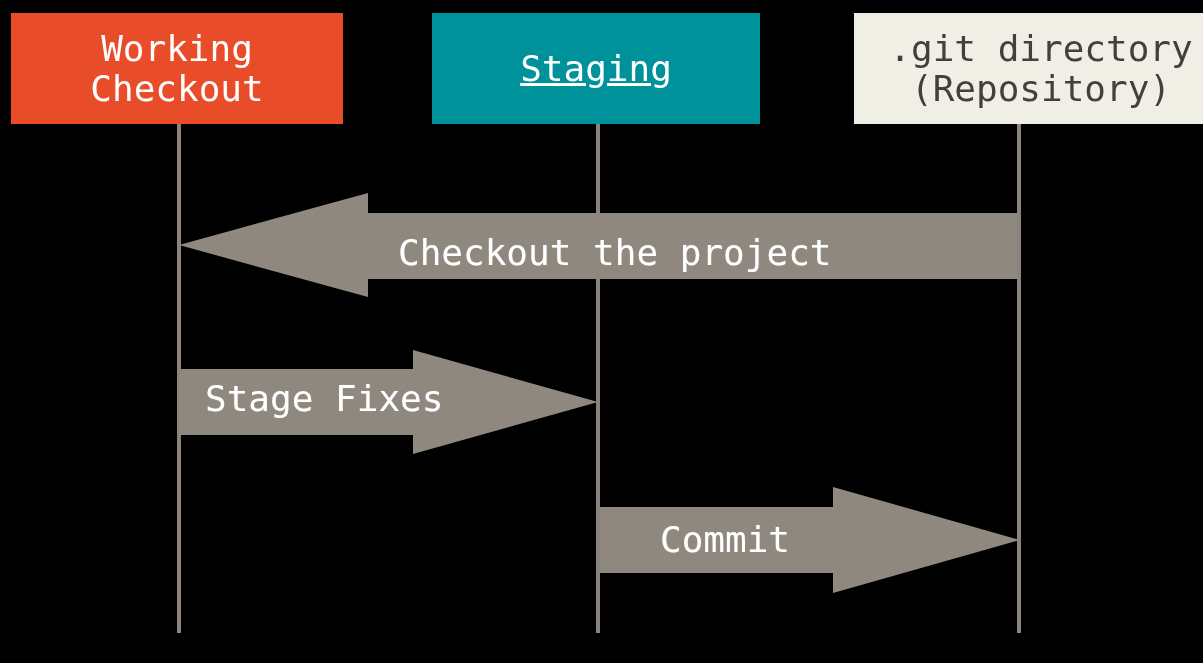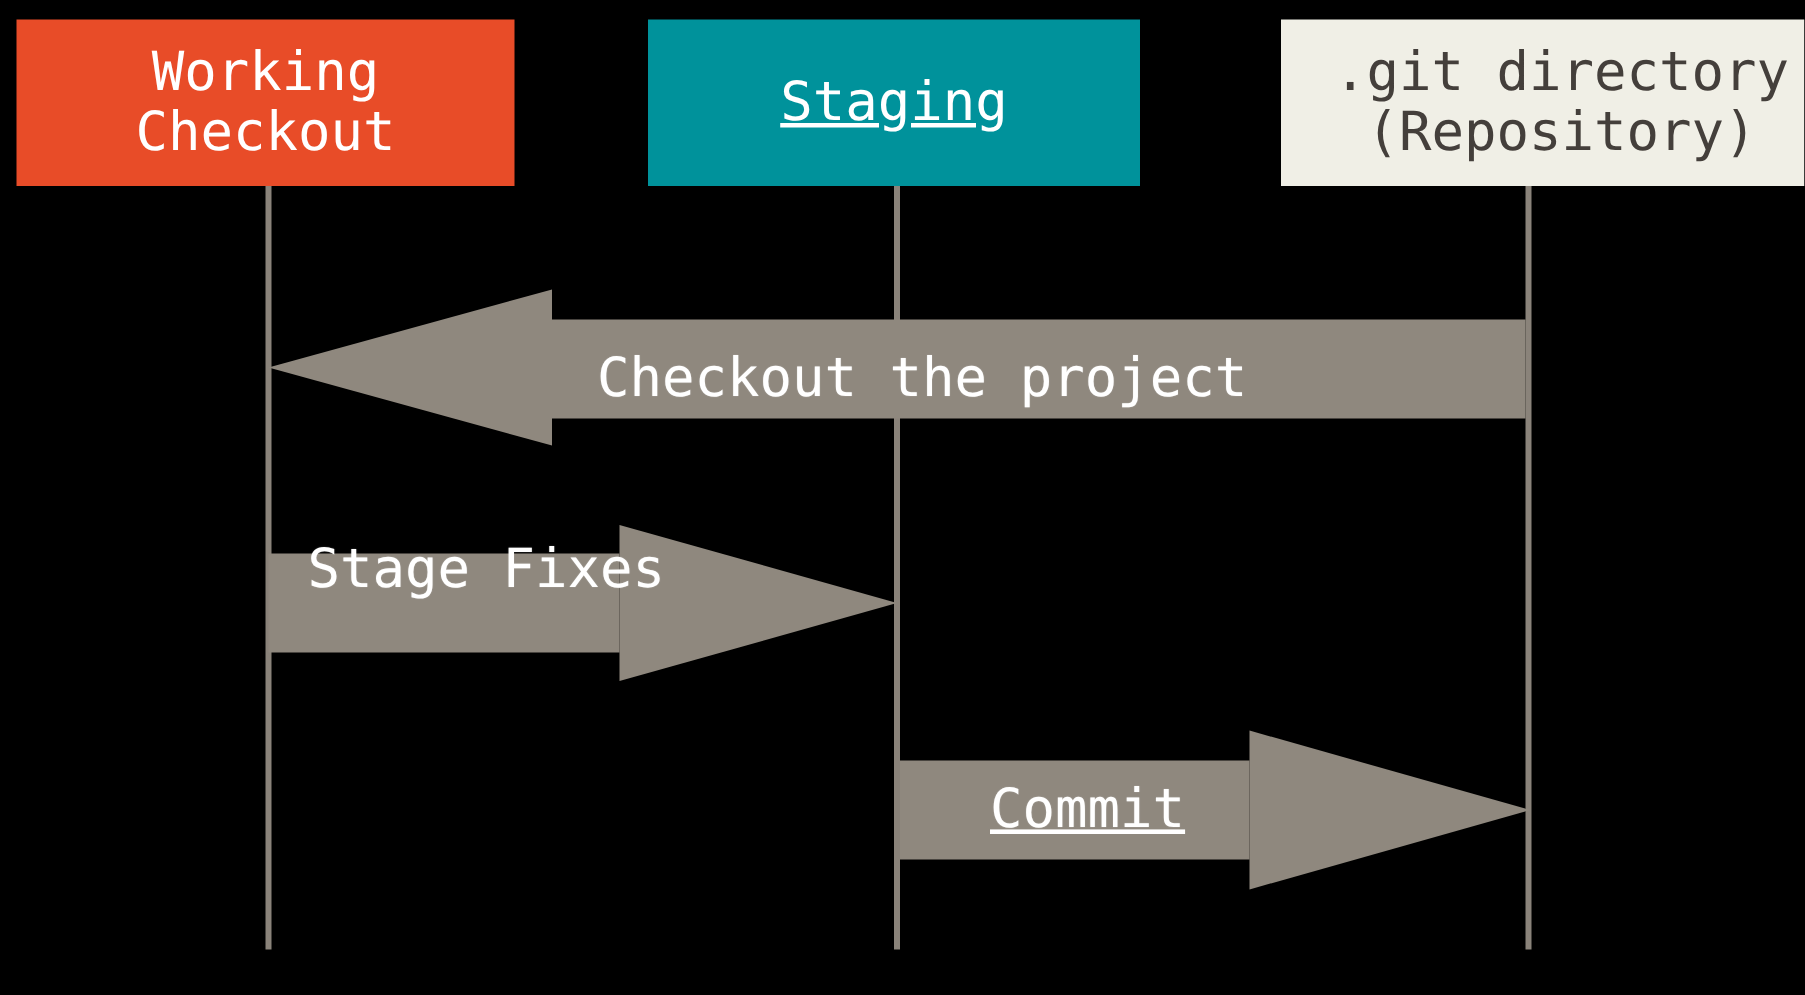--- a/index.html
+++ b/index.html
@@ -52,28 +52,28 @@
     border-top:52px solid transparent;
     border-bottom:52px solid transparent;
     border-right:189px solid var(--arrow-fill);}
   .a1-label{left:398px;top:232px;}
   
   .a2-body{left:179px;top:369px;width:234px;height:66px;}
   .a2-head{left:413px;top:350px;
     border-top:52px solid transparent;
     border-bottom:52px solid transparent;
     border-left:185px solid var(--arrow-fill);}
-  .a2-label{left:205px;top:359px;}
+  .a2-label{left:205px;top:378px;}
   
   .a3-body{left:600px;top:507px;width:233px;height:66px;}
   .a3-head{left:833px;top:487px;
     border-top:53px solid transparent;
     border-bottom:53px solid transparent;
     border-left:187px solid var(--arrow-fill);}
-  .a3-label{left:660px;top:519px;text-decoration:underline;}
+  .a3-label{left:660px;top:519px;}
 </style>
 </head>
 <body>
 
 <div class="canvas">
 
   <div class="box box-wd">
     <div>Working</div>
     <div>Checkout</div>
   </div>

